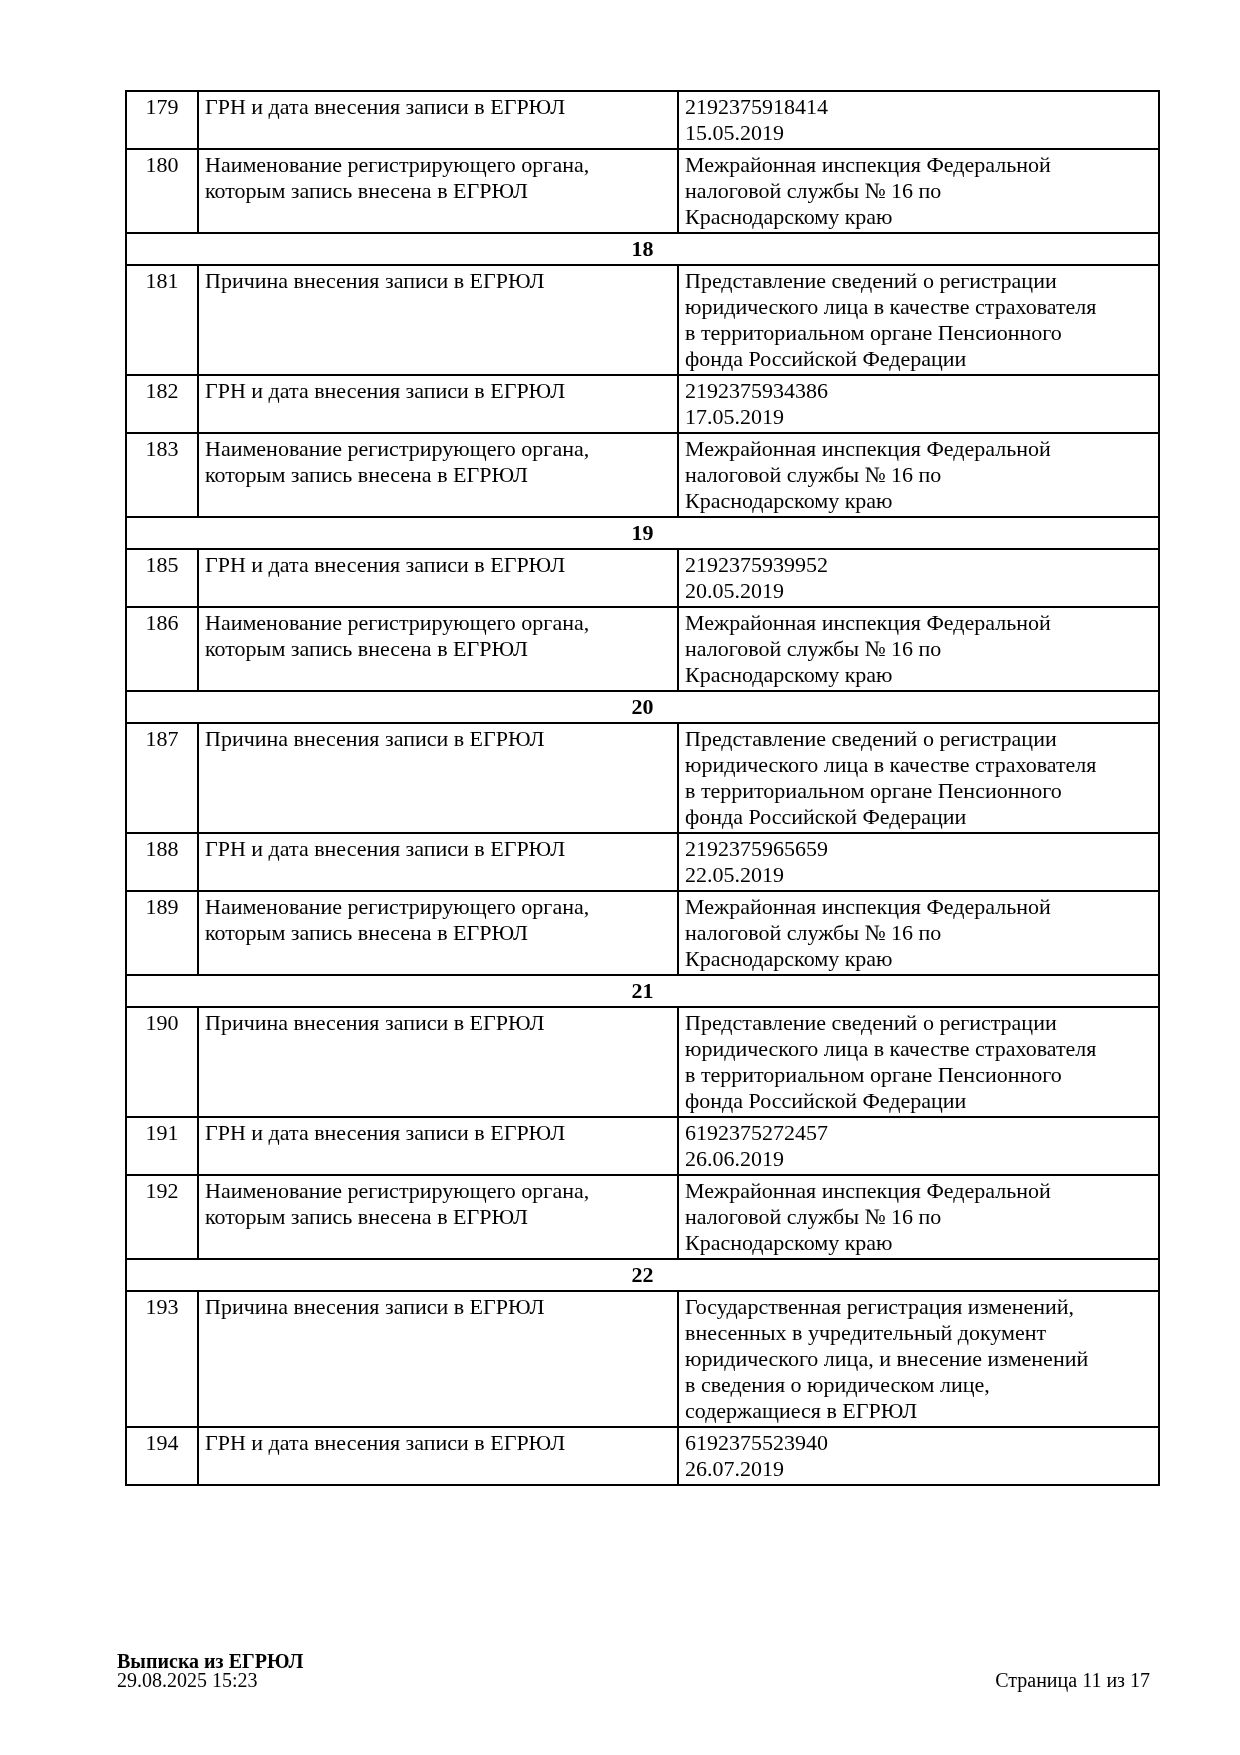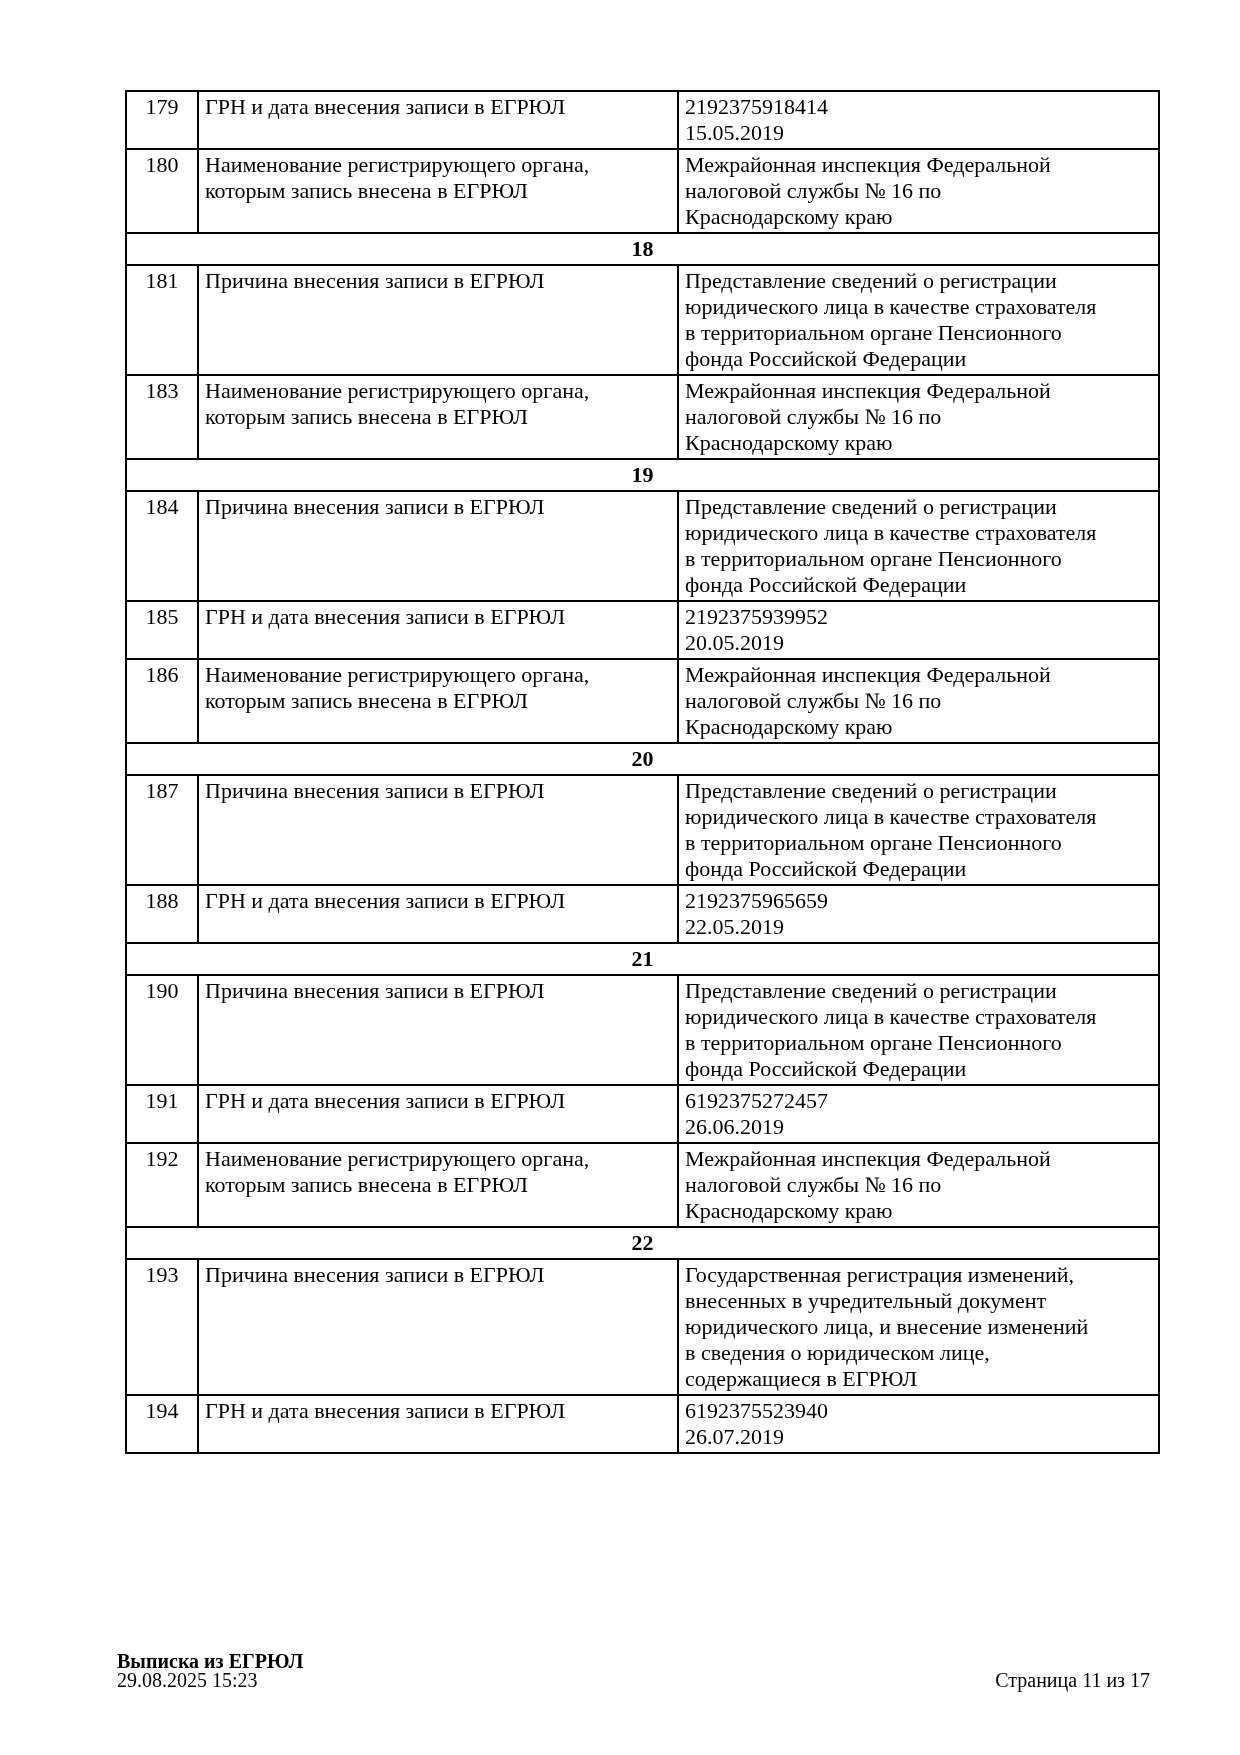--- a/index.html
+++ b/index.html
@@ -103,68 +103,74 @@
         </tr>
         <tr>
           <td class="num-cell">181</td>
           <td class="label-cell">Причина внесения записи в ЕГРЮЛ</td>
           <td class="value-cell">Представление сведений о регистрации
 юридического лица в качестве страхователя
 в территориальном органе Пенсионного
 фонда Российской Федерации</td>
         </tr>
         <tr>
+          <td class="num-cell">182</td>
+          <td class="label-cell">ГРН и дата внесения записи в ЕГРЮЛ</td>
+          <td class="value-cell">2192375934386
+17.05.2019</td>
+        </tr>
+        <tr>
           <td class="num-cell">183</td>
           <td class="label-cell">Наименование регистрирующего органа,
 которым запись внесена в ЕГРЮЛ</td>
           <td class="value-cell">Межрайонная инспекция Федеральной
 налоговой службы № 16 по
 Краснодарскому краю</td>
         </tr>
         <tr>
           <td colspan="3" class="section-cell">19</td>
         </tr>
         <tr>
-          <td class="num-cell">184</td>
+          <td class="num-cell">185</td>
+          <td class="label-cell">ГРН и дата внесения записи в ЕГРЮЛ</td>
+          <td class="value-cell">2192375939952
+20.05.2019</td>
+        </tr>
+        <tr>
+          <td class="num-cell">186</td>
+          <td class="label-cell">Наименование регистрирующего органа,
+которым запись внесена в ЕГРЮЛ</td>
+          <td class="value-cell">Межрайонная инспекция Федеральной
+налоговой службы № 16 по
+Краснодарскому краю</td>
+        </tr>
+        <tr>
+          <td colspan="3" class="section-cell">20</td>
+        </tr>
+        <tr>
+          <td class="num-cell">187</td>
           <td class="label-cell">Причина внесения записи в ЕГРЮЛ</td>
           <td class="value-cell">Представление сведений о регистрации
 юридического лица в качестве страхователя
 в территориальном органе Пенсионного
 фонда Российской Федерации</td>
         </tr>
         <tr>
-          <td class="num-cell">185</td>
-          <td class="label-cell">ГРН и дата внесения записи в ЕГРЮЛ</td>
-          <td class="value-cell">2192375939952
-20.05.2019</td>
-        </tr>
-        <tr>
-          <td class="num-cell">186</td>
-          <td class="label-cell">Наименование регистрирующего органа,
-которым запись внесена в ЕГРЮЛ</td>
-          <td class="value-cell">Межрайонная инспекция Федеральной
-налоговой службы № 16 по
-Краснодарскому краю</td>
-        </tr>
-        <tr>
-          <td colspan="3" class="section-cell">20</td>
-        </tr>
-        <tr>
-          <td class="num-cell">187</td>
-          <td class="label-cell">Причина внесения записи в ЕГРЮЛ</td>
-          <td class="value-cell">Представление сведений о регистрации
-юридического лица в качестве страхователя
-в территориальном органе Пенсионного
-фонда Российской Федерации</td>
-        </tr>
-        <tr>
           <td class="num-cell">188</td>
           <td class="label-cell">ГРН и дата внесения записи в ЕГРЮЛ</td>
           <td class="value-cell">2192375965659
 22.05.2019</td>
+        </tr>
+        <tr>
+          <td class="num-cell">189</td>
+          <td class="label-cell">Наименование регистрирующего органа,
+которым запись внесена в ЕГРЮЛ</td>
+          <td class="value-cell">Межрайонная инспекция Федеральной
+налоговой службы № 16 по
+Краснодарскому краю</td>
         </tr>
         <tr>
           <td colspan="3" class="section-cell">21</td>
         </tr>
         <tr>
           <td class="num-cell">190</td>
           <td class="label-cell">Причина внесения записи в ЕГРЮЛ</td>
           <td class="value-cell">Представление сведений о регистрации
 юридического лица в качестве страхователя
 в территориальном органе Пенсионного

